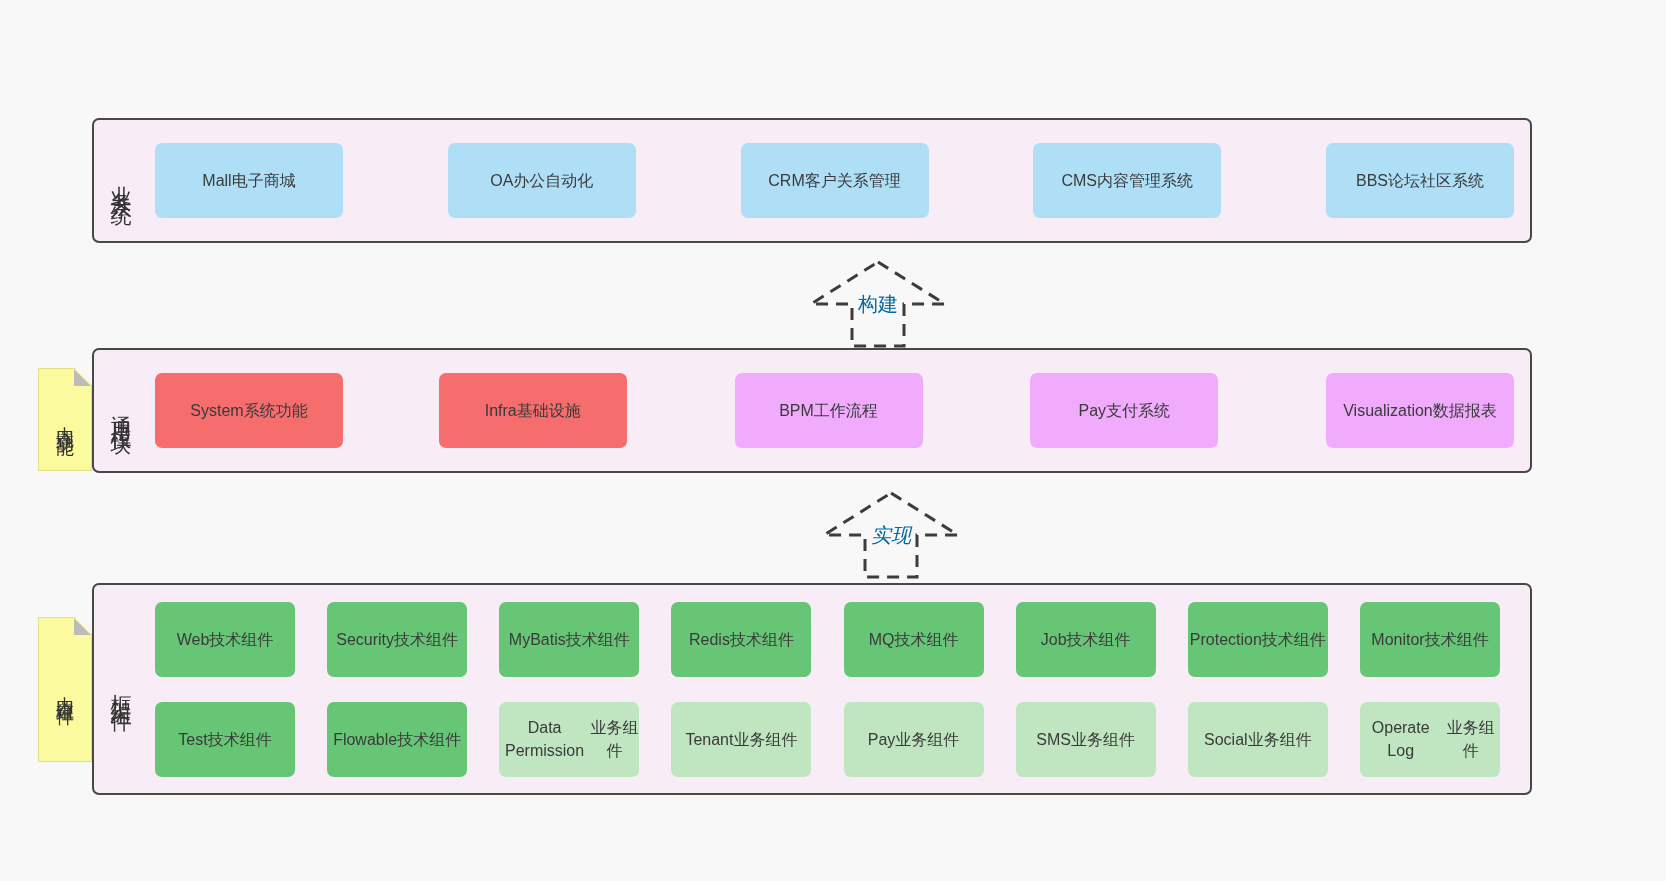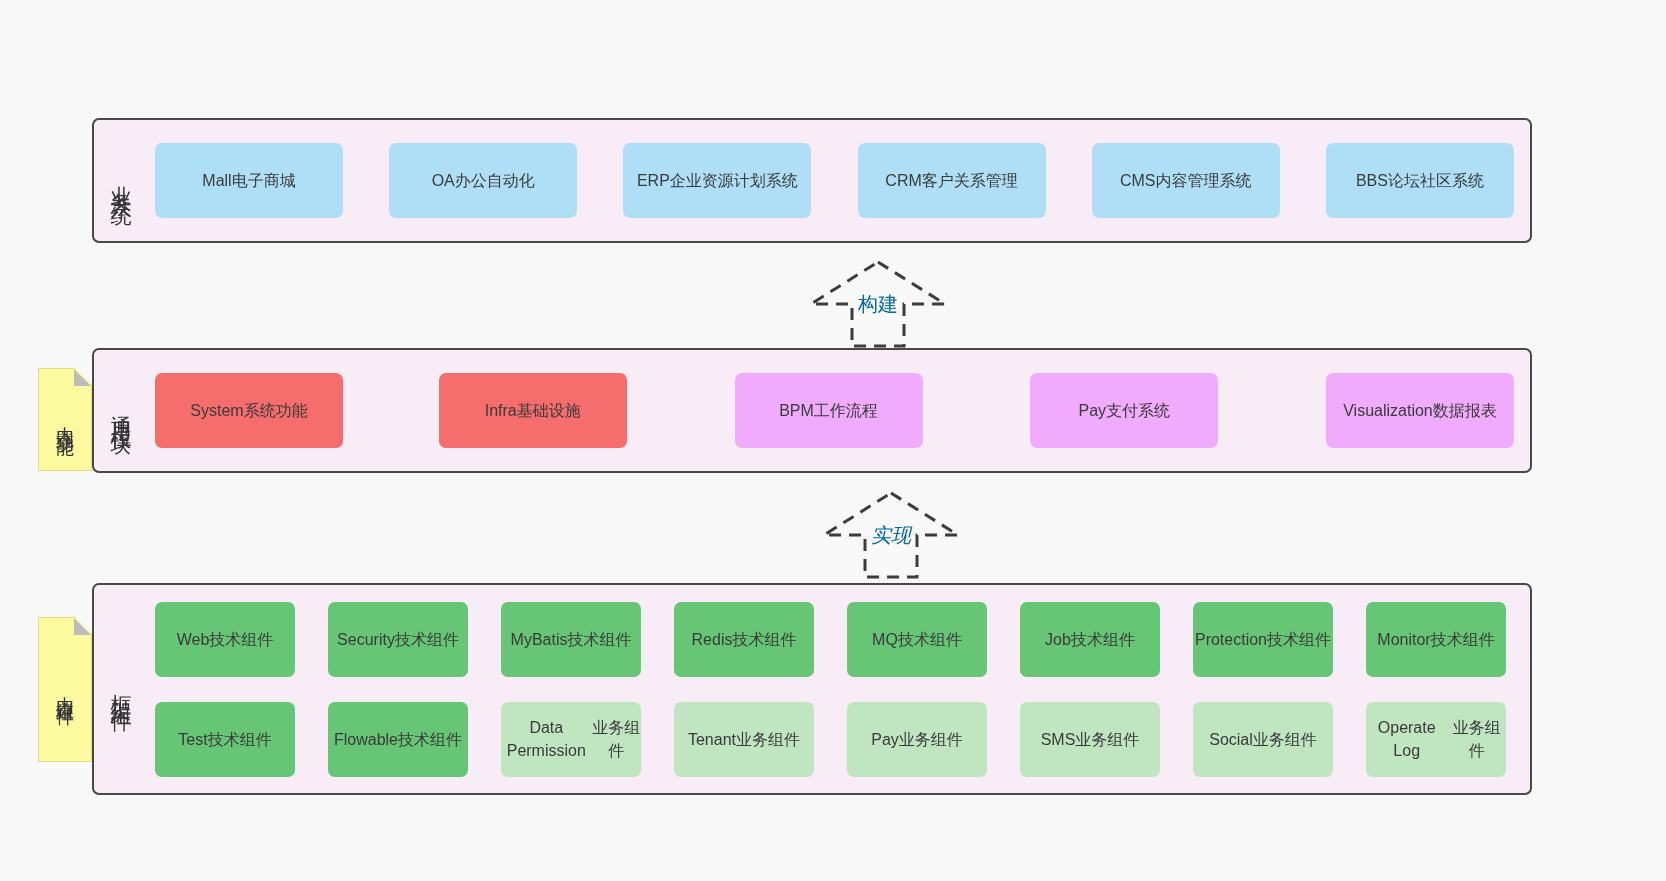--- a/index.html
+++ b/index.html
@@ -21,21 +21,21 @@
   }
   #band1{top:118px;height:125px;}
   #band2{top:348px;height:125px;}
   #band3{top:583px;height:212px;}
   .band-label{
     writing-mode:vertical-rl;text-orientation:upright;
     font-size:21px;letter-spacing:6px;color:#333;
     margin-left:13px;flex:0 0 26px;text-align:center;
   }
   .boxes{flex:1;display:flex;justify-content:space-between;padding:0 16px 0 20px;}
-  .rows{flex:1;display:flex;flex-direction:column;gap:25px;padding:0 24px 0 20px;}
+  .rows{flex:1;display:flex;flex-direction:column;gap:25px;padding:0 30px 0 20px;}
   .row{display:flex;justify-content:space-between;}
   .box{
     height:75px;border-radius:7px;
     display:flex;flex-direction:row;align-items:center;justify-content:center;
     text-align:center;font-size:16px;line-height:23px;color:#3a3a3a;
   }
   .w-lg{width:188px;}
   .w-sm{width:140px;}
   .blue{background:#aedff7;}
   .red{background:#f56d6d;}
@@ -79,24 +79,20 @@
     <div class="boxes">
       <div class="box w-lg blue">
         <div>Mall</div>
         <div>电子商城</div>
       </div>
       <div class="box w-lg blue">
         <div>OA</div>
         <div>办公自动化</div>
       </div>
       <div class="box w-lg blue">
-        <div>ERP</div>
-        <div>企业资源计划系统</div>
-      </div>
-      <div class="box w-lg blue">
         <div>CRM</div>
         <div>客户关系管理</div>
       </div>
       <div class="box w-lg blue">
         <div>CMS</div>
         <div>内容管理系统</div>
       </div>
       <div class="box w-lg blue">
         <div>BBS</div>
         <div>论坛社区系统</div>

